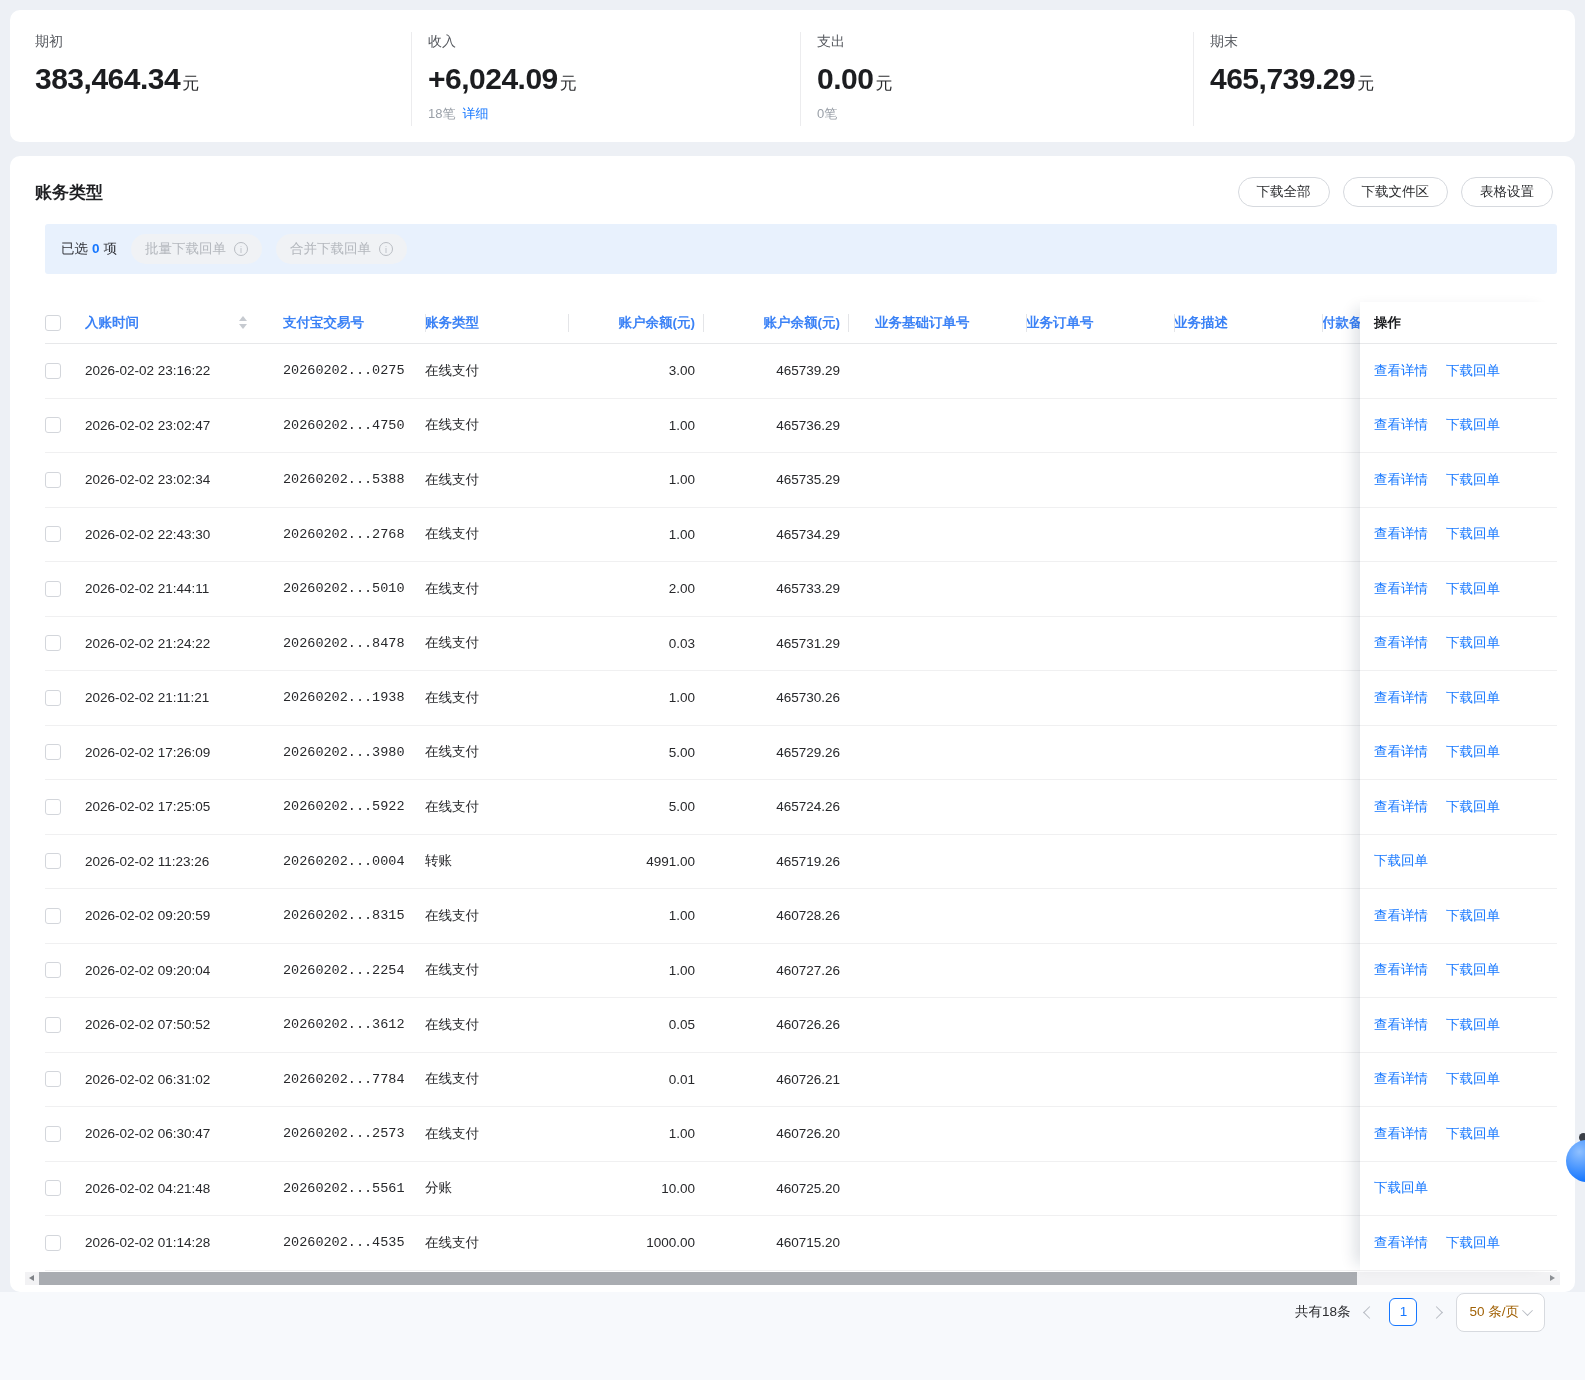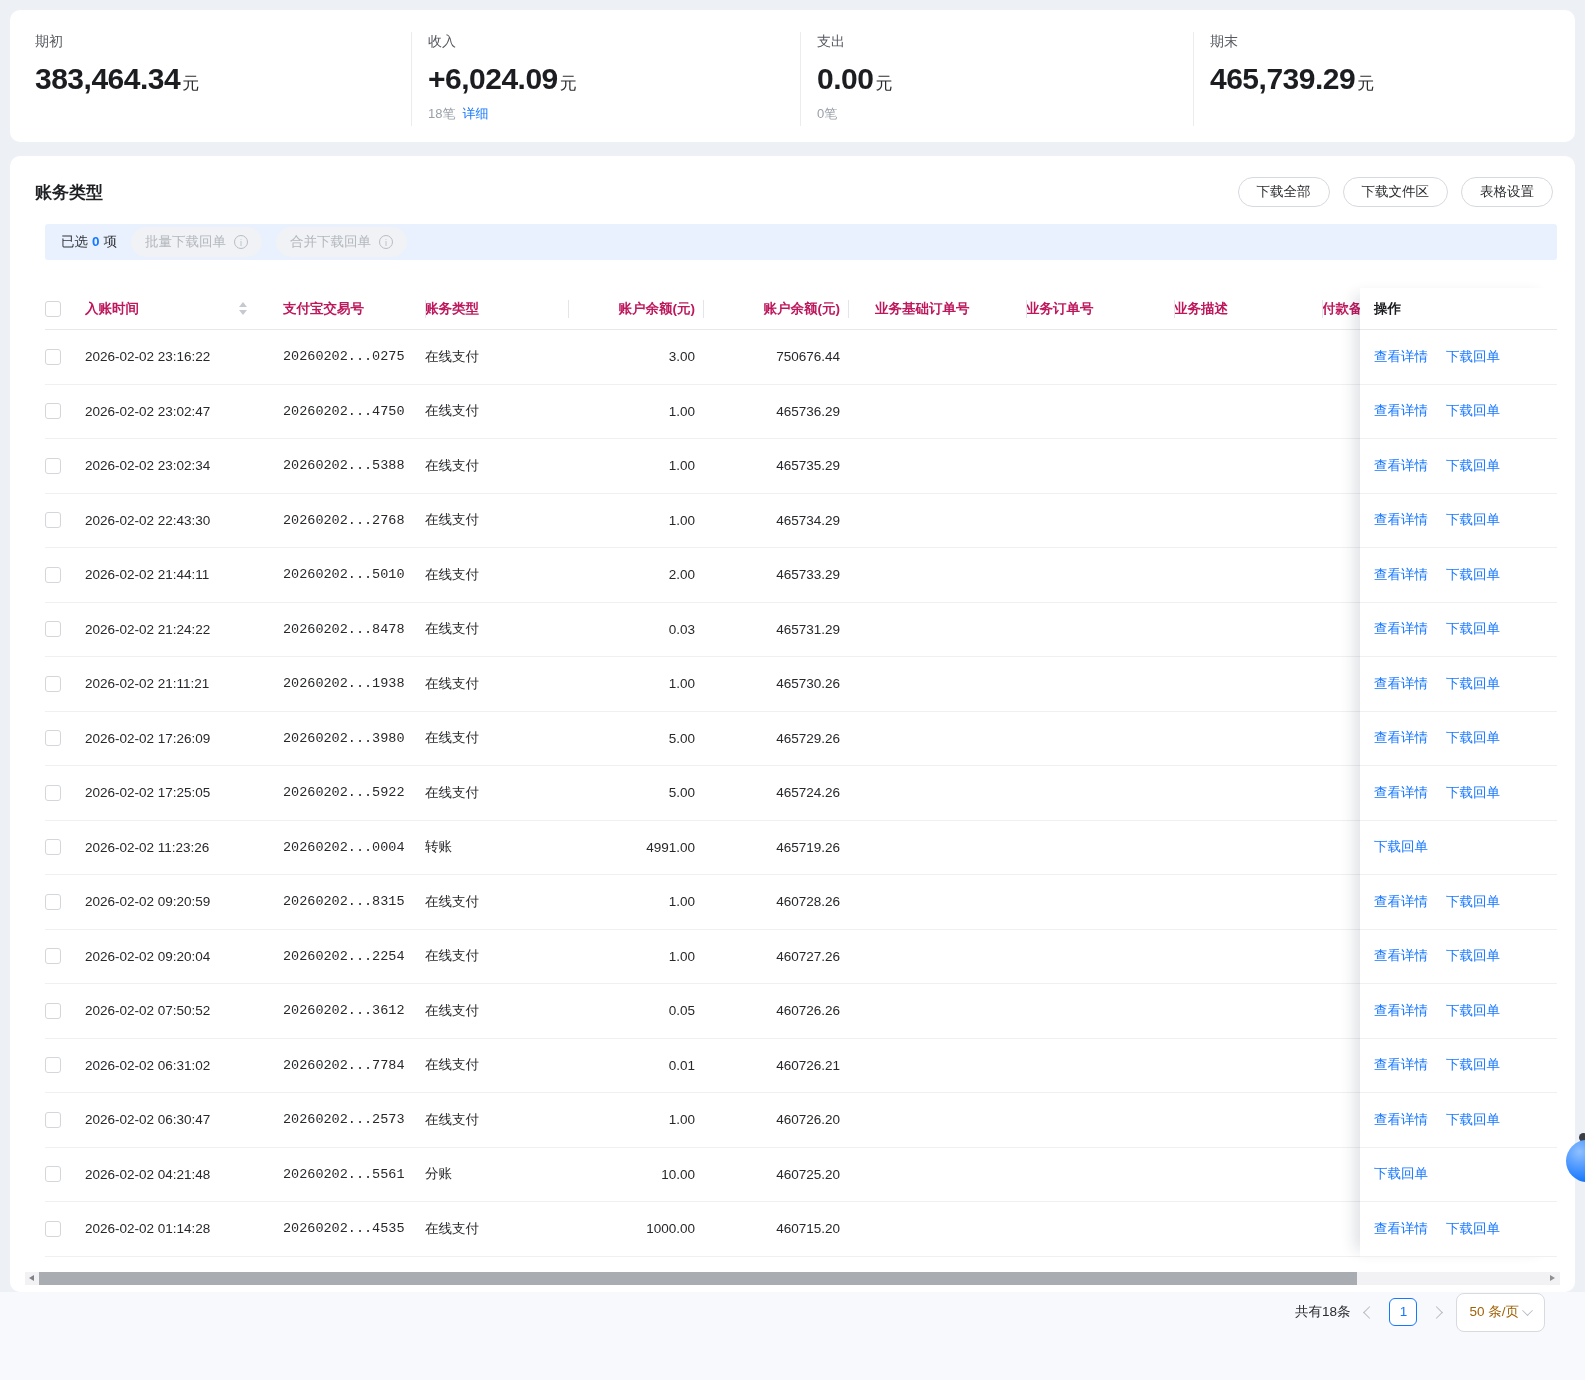--- a/index.html
+++ b/index.html
@@ -40,21 +40,21 @@
   .panel-head { display:flex; align-items:center; padding:21px 22px 0 25px; }
   .panel-title { font-size:17px; font-weight:700; color:#1f2023; }
   .toolbar { margin-left:auto; display:flex; gap:13px; }
   .pill-btn {
     height:30px; padding:0 18px; border:1px solid #d6d9de; border-radius:16px;
     background:#fff; font-size:13.5px; color:#2b2c2f; cursor:pointer;
     font-family:"Liberation Sans", sans-serif; line-height:28px; white-space:nowrap;
   }
 
   .select-bar {
-    margin:17px 18px 0 35px; height:36px; background:#e8f1fd; border-radius:3px;
+    margin:17px 18px 0 35px; height:50px; background:#e8f1fd; border-radius:3px;
     display:flex; align-items:center; padding-left:16px; gap:14px;
   }
   .sel-text { font-size:13.5px; color:#32343a; }
   .sel-count { color:#1677ff; font-weight:700; margin:0 4px; }
   .disabled-pill {
     height:30px; padding:0 14px; background:#f0f2f5; border:none; border-radius:16px;
     color:#b3b7bd; font-size:13.5px; display:flex; align-items:center; gap:8px;
     cursor:not-allowed; font-family:"Liberation Sans", sans-serif;
   }
   .info-icon {
@@ -63,21 +63,21 @@
   }
   .info-icon::after {
     content:"i"; position:absolute; left:0; right:0; top:0.5px;
     font-size:9px; line-height:12px; text-align:center; color:#b9bdc3; font-style:normal;
   }
 
   
   .table-zone { position:relative; margin-top:28px; padding:0 18px 0 35px; }
   .thead {
     display:flex; height:42px; align-items:center;
-    border-bottom:1px solid #e7e8ea; font-weight:700; font-size:13.5px; color:#be185d;
+    border-bottom:1px solid #e7e8ea; font-weight:700; font-size:13.5px; color:#3b82f6;
   }
   .cell { flex:none; padding-right:8px; white-space:nowrap; overflow:hidden; position:relative; }
   .c1 { width:40px; }
   .c2 { width:198px; }
   .c3 { width:142px;font-family:Liberation Mono, monospace; }
   .c4 { width:143px; }
   .c5 { width:135px; text-align:right; }
   .c6 { width:145px; text-align:right; }
   .c7 { width:178px; padding-left:27px; }
   .c8 { width:148px; }
@@ -220,21 +220,21 @@
       <div class="cell c10 sep">付款备注</div>
     </div>
 
     <div>
         <div class="trow">
           <div class="cell c1"><span class="cb"></span></div>
           <div class="cell c2">2026-02-02 23:16:22</div>
           <div class="cell c3">20260202...0275</div>
           <div class="cell c4">在线支付</div>
           <div class="cell c5">3.00</div>
-          <div class="cell c6">750676.44</div>
+          <div class="cell c6">465739.29</div>
           <div class="cell c7"></div>
           <div class="cell c8"></div>
           <div class="cell c9"></div>
           <div class="cell c10"></div>
         </div>
         <div class="trow">
           <div class="cell c1"><span class="cb"></span></div>
           <div class="cell c2">2026-02-02 23:02:47</div>
           <div class="cell c3">20260202...4750</div>
           <div class="cell c4">在线支付</div>

